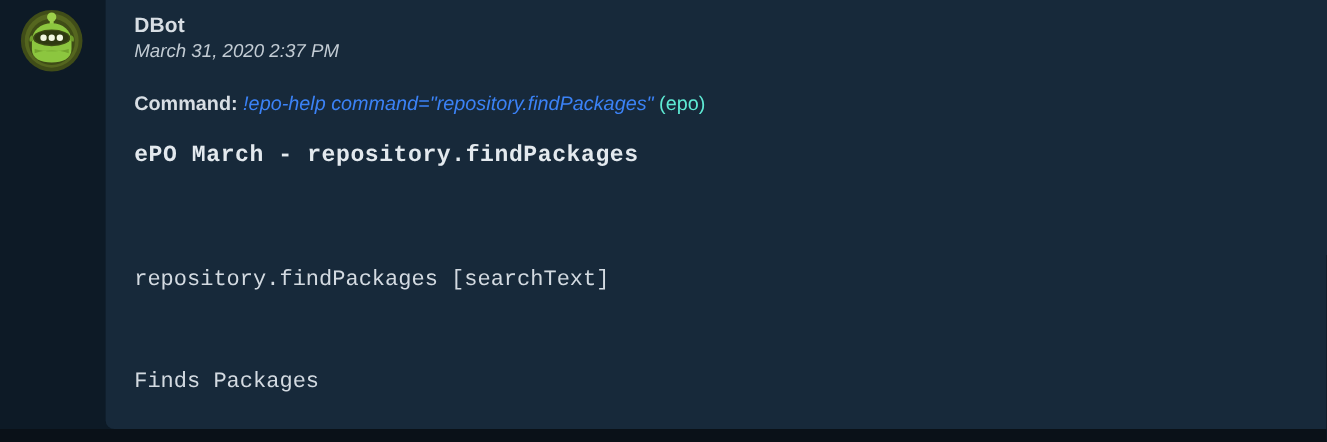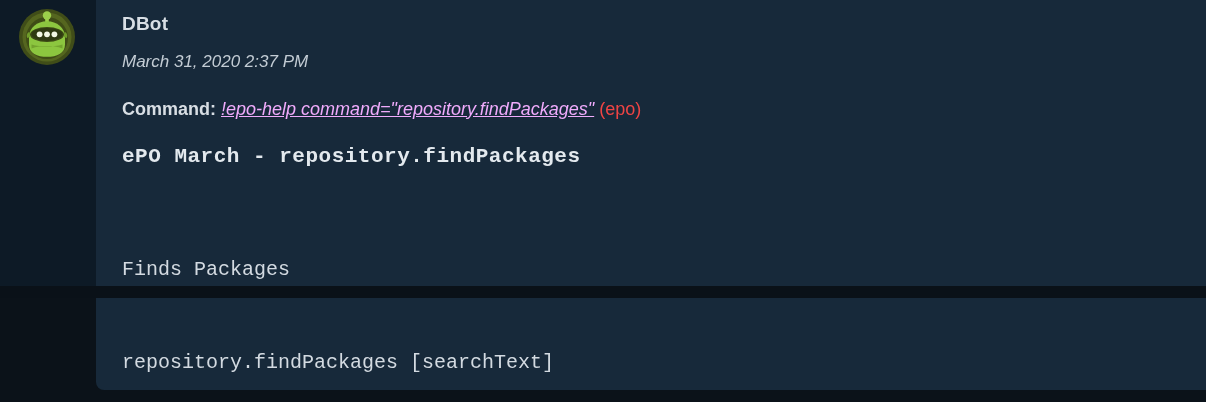--- a/index.html
+++ b/index.html
@@ -10,21 +10,21 @@
     width: 1206px;
     height: 402px;
     background: #0b1219;
     font-family: "Liberation Sans", sans-serif;
     overflow: hidden;
   }
 
   .screen {
     position: relative;
     width: 1206px;
-    height: 298px;
+    height: 402px;
     background: #0d1a26;
   }
 
   
   .message-panel {
     position: absolute;
     left: 96px;
     top: 0;
     width: 1110px;
     height: 390px;
@@ -69,43 +69,42 @@
     margin-top: 14px;
     letter-spacing: 0.2px;
   }
 
   .timestamp {
     font-family: "Liberation Sans", sans-serif;
     font-size: 17px;
     font-style: italic;
     color: #c3ccd4;
     line-height: 1.1;
-    margin-top: 18px;
+    margin-top: 3px;
   }
 
   .command-line {
     font-family: "Liberation Sans", sans-serif;
     font-size: 18px;
     color: #d8dee4;
     line-height: 1.2;
     margin-top: 27px;
     white-space: nowrap;
   }
   .command-label {
     font-weight: bold;
     color: #d8dee4;
     margin-top: 24px;
   }
   .command-text {
     font-style: italic;
-    color: #f0abfc;
-    text-decoration: underline;
+    color: #3b82f6;
   }
   .command-suffix {
-    color: #ef4444;
+    color: #5eead4;
     font-style: normal;
   }
 
   .help-heading {
     font-family: "Liberation Mono", monospace;
     font-size: 21px;
     font-weight: bold;
     color: #e3e9ee;
     line-height: 1.2;
     margin-top: 24px;
@@ -162,21 +161,21 @@
 
     <div class="timestamp">March 31, 2020 2:37 PM</div>
 
     <div class="command-line">
       <span class="command-label">Command:</span><span> </span><span class="command-text">!epo-help command="repository.findPackages"</span><span> </span><span class="command-suffix">(epo)</span>
     </div>
 
     <div class="help-heading">ePO March - repository.findPackages</div>
 
     <div class="help-body">
+      <div class="body-line">repository.findPackages [searchText]</div>
       <div class="body-line">Finds Packages</div>
-      <div class="body-line">repository.findPackages [searchText]</div>
       
       
       
     </div>
 
   </div>
 </div>
 
 </body></html>

